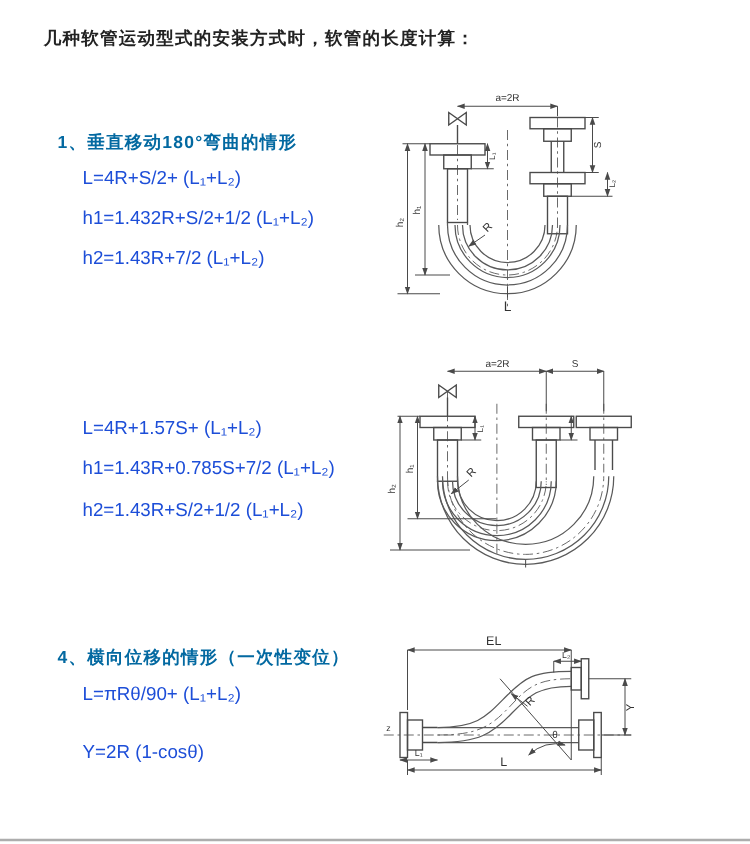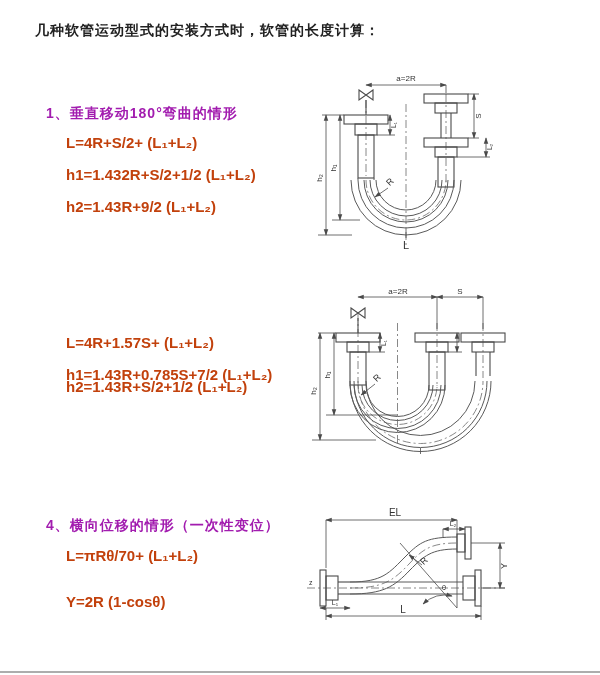--- a/index.html
+++ b/index.html
@@ -8,25 +8,25 @@
     font-family:"Liberation Sans","DejaVu Sans",sans-serif;color:#1c1c1c;
     overflow:hidden;
   }
   .page{position:absolute;inset:0;}
   .doc-title{
     position:absolute;left:35px;top:22px;
     font-size:14px;font-weight:bold;letter-spacing:1px;color:#222;
   }
   .sec-heading{
     position:absolute;left:46px;
-    font-size:14px;font-weight:bold;letter-spacing:1px;color:#a21caf;white-space:nowrap;
+    font-size:14px;font-weight:bold;letter-spacing:1px;color:#0369a1;white-space:nowrap;
   }
   .formula{
     position:absolute;left:66px;
-    font-size:15px;font-weight:bold;color:#c2410c;white-space:nowrap;
+    font-size:15px;font-weight:normal;color:#1d4ed8;white-space:nowrap;
   }
   .diagram{position:absolute;}
   svg{display:block;}
   svg text{
     font-family:"Liberation Sans","DejaVu Sans",sans-serif;
     fill:#333;
   }
   .draw{stroke:#4a4a4a;fill:none;stroke-width:1.1;}
   .hose{stroke:#5a5a5a;fill:none;stroke-width:1;}
   .dim{stroke:#4a4a4a;fill:none;stroke-width:0.8;}
@@ -36,21 +36,21 @@
 </head>
 <body>
 
 <div class="page">
 
   <div class="doc-title">几种软管运动型式的安装方式时，软管的长度计算：</div>
 
   <div class="sec-heading" style="top:105px;">1、垂直移动180°弯曲的情形</div>
   <div class="formula" style="top:134px;">L=4R+S/2+ (L₁+L₂)</div>
   <div class="formula" style="top:166px;">h1=1.432R+S/2+1/2 (L₁+L₂)</div>
-  <div class="formula" style="top:198px;">h2=1.43R+9/2 (L₁+L₂)</div>
+  <div class="formula" style="top:198px;">h2=1.43R+7/2 (L₁+L₂)</div>
 
   <svg class="diagram" style="left:302px;top:66px;" width="285" height="200" viewBox="0 0 285 200">
     <defs>
       <pattern id="hatchA" patternUnits="userSpaceOnUse" width="5" height="5">
         <path d="M0,5 L5,0 M0,0 L5,5" stroke="#8a8a8a" stroke-width="0.6"></path>
       </pattern>
       <marker id="arr1" viewBox="0 0 10 10" refX="9" refY="5" markerWidth="8" markerHeight="8" orient="auto-start-reverse">
         <path d="M0,1.5 L10,5 L0,8.5 z" fill="#4a4a4a"></path>
       </marker>
     </defs>
@@ -135,21 +135,21 @@
     </g>
 
     <g>
       <line class="dim" x1="104" y1="163" x2="104" y2="172"></line>
       <text font-size="11" text-anchor="middle" x="104" y="183">L</text>
     </g>
   </svg>
 
   <div class="formula" style="top:334px;">L=4R+1.57S+ (L₁+L₂)</div>
   <div class="formula" style="top:366px;">h1=1.43R+0.785S+7/2 (L₁+L₂)</div>
-  <div class="formula" style="top:378px;">h2=1.43R+S/2+1/2 (L₁+L₂)</div>
+  <div class="formula" style="top:400px;">h2=1.43R+S/2+1/2 (L₁+L₂)</div>
 
   <svg class="diagram" style="left:298px;top:283px;" width="300" height="175" viewBox="0 0 300 175">
     <defs>
       <pattern id="hatchB" patternUnits="userSpaceOnUse" width="5" height="5">
         <path d="M0,5 L5,0 M0,0 L5,5" stroke="#8a8a8a" stroke-width="0.6"></path>
       </pattern>
       <marker id="arr2" viewBox="0 0 10 10" refX="9" refY="5" markerWidth="8" markerHeight="8" orient="auto-start-reverse">
         <path d="M0,1.5 L10,5 L0,8.5 z" fill="#4a4a4a"></path>
       </marker>
     </defs>
@@ -232,21 +232,21 @@
       <line class="dim" x1="150" y1="69" x2="164" y2="69"></line>
     </g>
 
     <g>
       <line class="dim" x1="77" y1="101" x2="63" y2="112" marker-end="url(#arr2)"></line>
       <text font-size="9" text-anchor="middle" x="81" y="97" transform="rotate(-45 81 97)">R</text>
     </g>
   </svg>
 
   <div class="sec-heading" style="top:517px;">4、横向位移的情形（一次性变位）</div>
-  <div class="formula" style="top:547px;">L=πRθ/70+ (L₁+L₂)</div>
+  <div class="formula" style="top:547px;">L=πRθ/90+ (L₁+L₂)</div>
   <div class="formula" style="top:593px;">Y=2R (1-cosθ)</div>
 
   <svg class="diagram" style="left:295px;top:496px;" width="300" height="145" viewBox="0 0 300 145">
     <defs>
       <marker id="arr3" viewBox="0 0 10 10" refX="9" refY="5" markerWidth="8" markerHeight="8" orient="auto-start-reverse">
         <path d="M0,1.5 L10,5 L0,8.5 z" fill="#4a4a4a"></path>
       </marker>
     </defs>
 
     <g>

